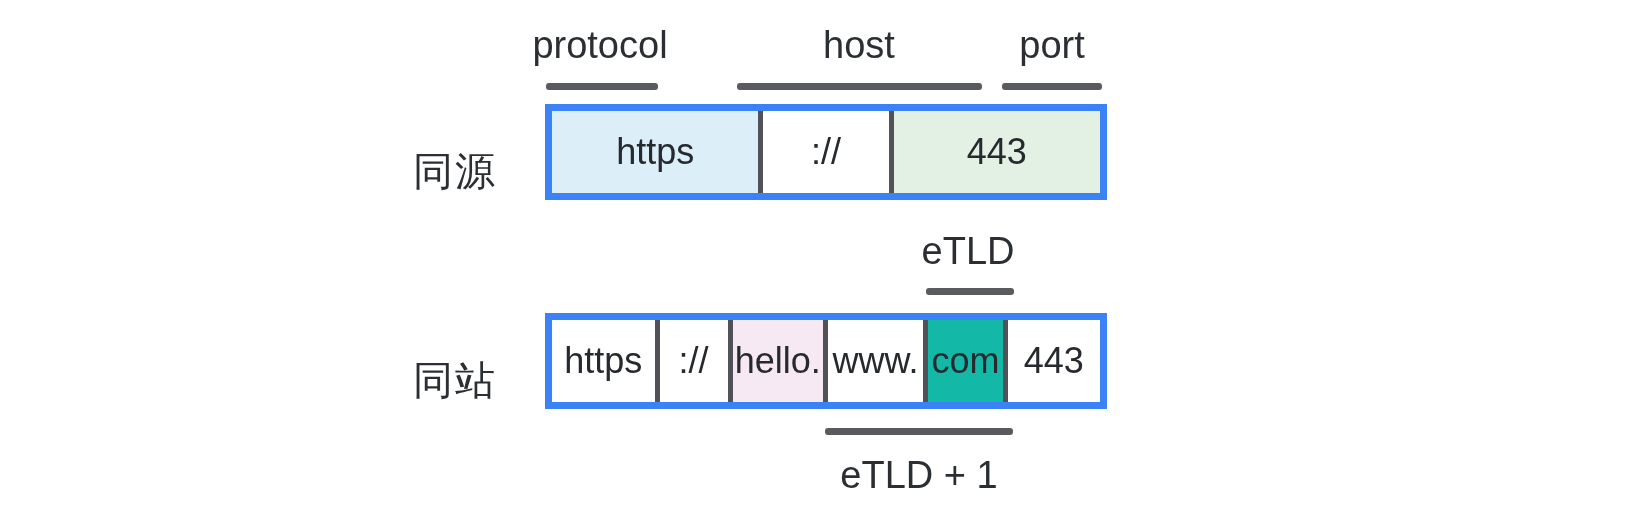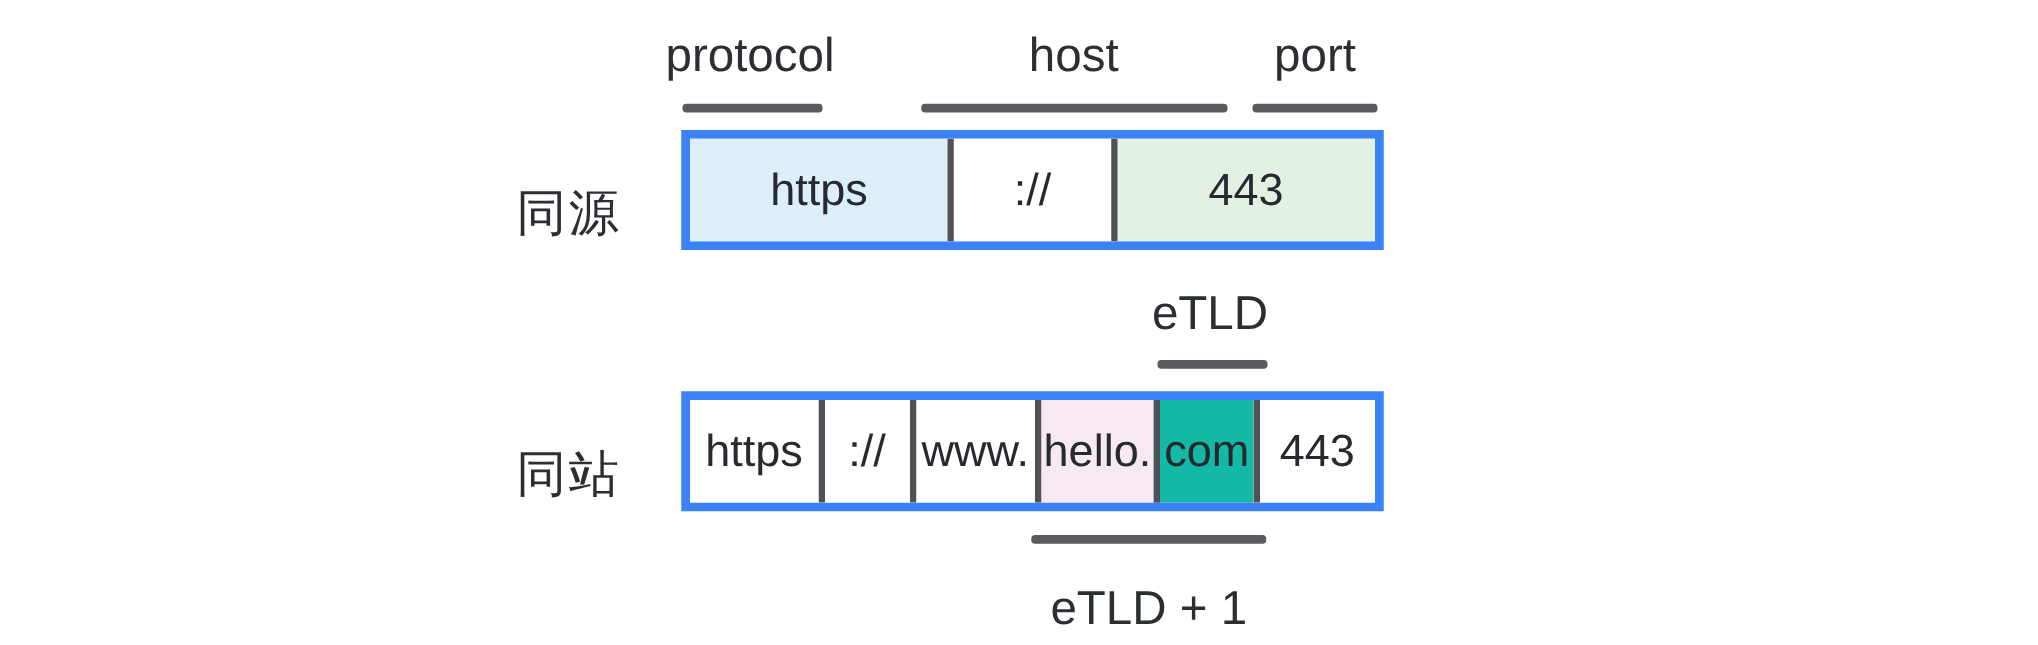--- a/index.html
+++ b/index.html
@@ -98,23 +98,23 @@
   </div>
 
   <div class="ann-label" style="left:888px; top:230px;">eTLD</div>
   <div class="underline" style="left:926px; top:288px; width:88px;"></div>
 
   <div class="side-label" style="top:338px;">同站</div>
 
   <div class="url-row" style="top:313px;">
     <div class="cell" style="flex: 110 1 0%; background: rgb(255, 255, 255);">https</div>
     <div class="cell" style="flex: 73 1 0%; background: rgb(255, 255, 255);">://</div>
+    <div class="cell" style="flex: 97 1 0%; background: rgb(247, 233, 244);">hello.</div>
     <div class="cell" style="flex: 102 1 0%; background: rgb(255, 255, 255);">www.</div>
-    <div class="cell" style="flex: 97 1 0%; background: rgb(247, 233, 244);">hello.</div>
     <div class="cell" style="flex: 80 1 0%; background: #14b8a6;">com</div>
     <div class="cell" style="flex: 99 1 0%; background: rgb(255, 255, 255);">443</div>
   </div>
 
   <div class="underline" style="left:825px; top:428px; width:188px;"></div>
-  <div class="ann-label" style="left:839px; top:466px;">eTLD + 1</div>
+  <div class="ann-label" style="left:839px; top:454px;">eTLD + 1</div>
 
 
 </div>
 
 </body></html>

